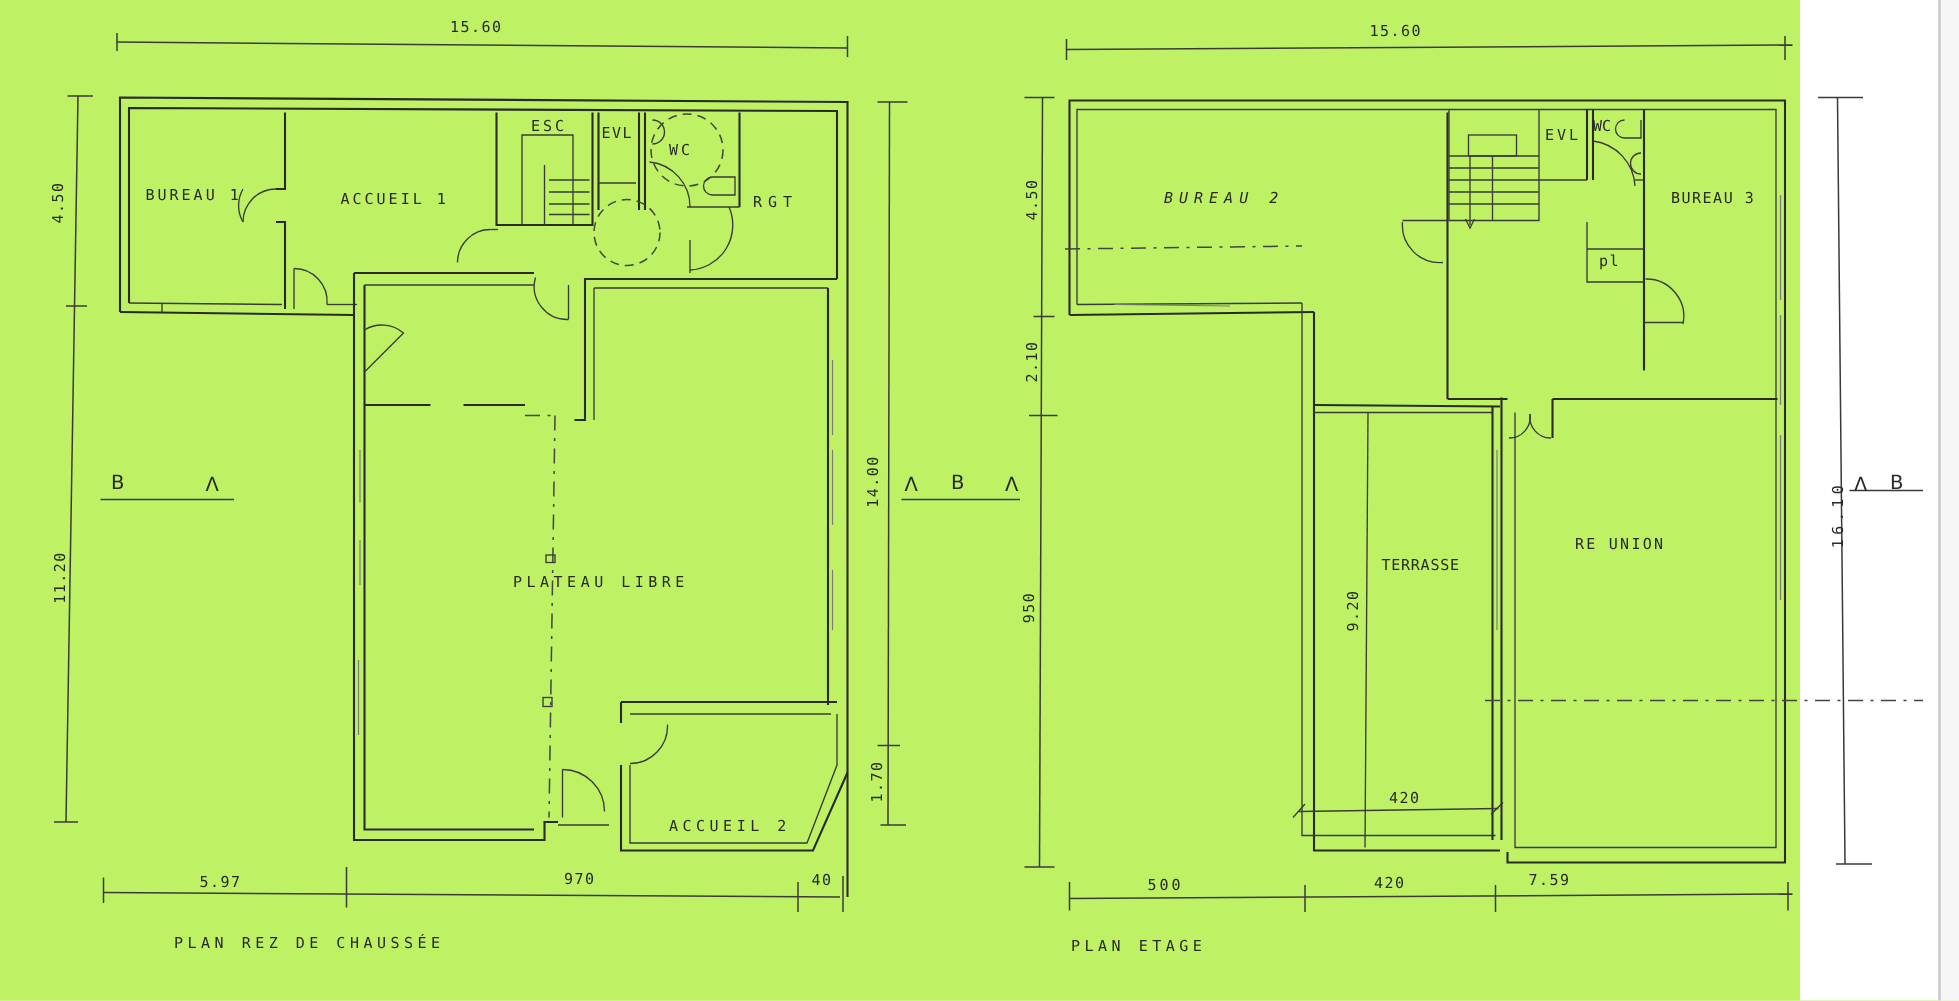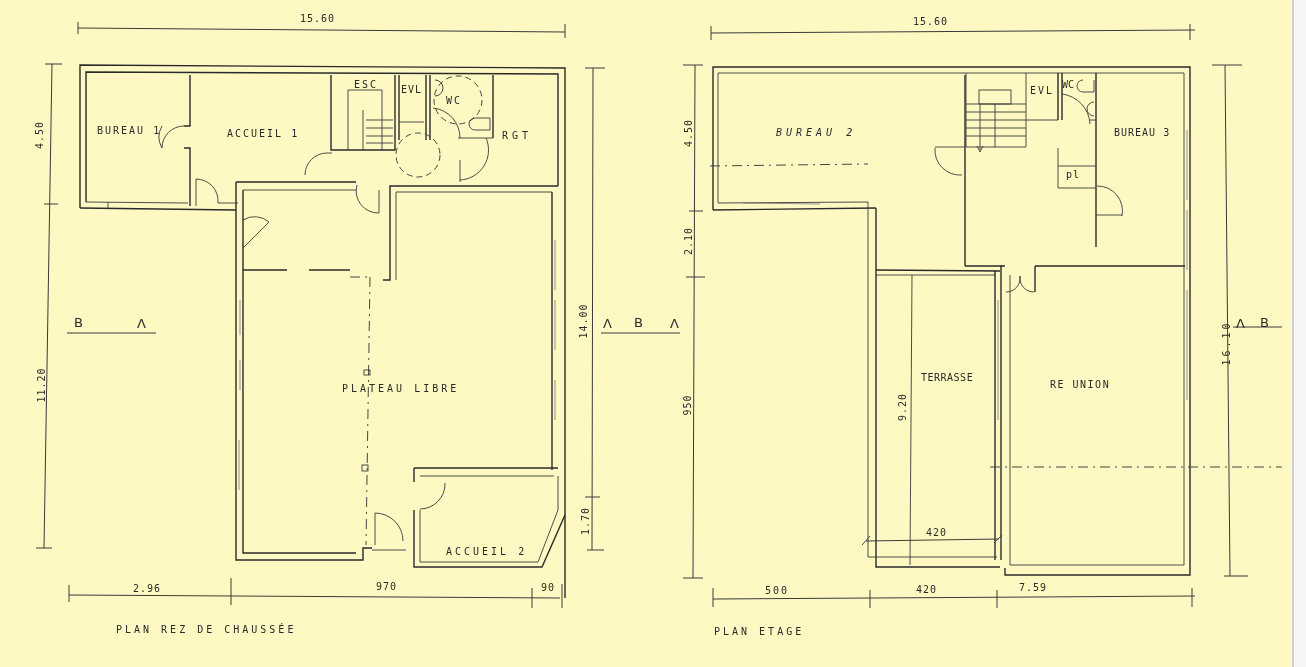--- a/index.html
+++ b/index.html
@@ -2,21 +2,21 @@
 <html><head>
 <meta charset="utf-8">
 <style>
   html, body { margin: 0; padding: 0; }
   body {
     width: 1306px; height: 667px; overflow: hidden;
     background: #ffffff;
     font-family: "DejaVu Sans", sans-serif;
     position: relative;
   }
-  #sheet { position: absolute; left: 0; top: 0; width: 1292px; height: 667px; background: #fef9c3; text-align: center; }
+  #sheet { position: absolute; left: 0; top: 0; width: 1200px; height: 667px; background: #bef264; text-align: center; }
   #scroll-strip {
     position: absolute; left: 1292px; top: 0; width: 14px; height: 667px;
     background: #f6f6f6; border-left: 2px solid #cfcfcf; box-sizing: border-box;
   }
   svg { position: absolute; left: 0; top: 0; }
   .wall { fill: none; stroke: #2a2a2a; stroke-width: 1.4; }
   .thin { fill: none; stroke: #3a3a3a; stroke-width: 0.9; }
   .dim { fill: none; stroke: #3a3a3a; stroke-width: 1; }
   .dash { fill: none; stroke: #444; stroke-width: 1; stroke-dasharray: 10 5 2 5; }
   .dashc { fill: none; stroke: #444; stroke-width: 1; stroke-dasharray: 6 4; }
@@ -230,23 +230,23 @@
     <line class="dim" x1="997" y1="590" x2="997" y2="608"></line>
     <line class="dim" x1="1192" y1="588" x2="1192" y2="607"></line>
   </g>
 </svg>
 
 <div class="dimtxt" style="left:300px;top:14px;">15.60</div>
 <div class="dimtxt vert" style="left:26px;top:130px;">4.50</div>
 <div class="dimtxt vert" style="left:24px;top:380px;">11.20</div>
 <div class="dimtxt vert" style="left:566px;top:316px;">14.00</div>
 <div class="dimtxt vert" style="left:572px;top:516px;">1.70</div>
-<div class="dimtxt" style="left:133px;top:584px;">2.96</div>
+<div class="dimtxt" style="left:133px;top:584px;">5.97</div>
 <div class="dimtxt" style="left:376px;top:582px;">970</div>
-<div class="dimtxt" style="left:541px;top:583px;">90</div>
+<div class="dimtxt" style="left:541px;top:583px;">40</div>
 
 <div class="lbl" style="left:97px;top:126px;">BUREAU 1</div>
 <div class="lbl" style="left:227px;top:129px;">ACCUEIL 1</div>
 <div class="lbl" style="left:354px;top:80px;">ESC</div>
 <div class="lbl" style="left:401px;top:85px;letter-spacing:1px;">EVL</div>
 <div class="lbl" style="left:446px;top:96px;">WC</div>
 <div class="lbl" style="left:502px;top:131px;letter-spacing:4px;">RGT</div>
 <div class="lbl" style="left:342px;top:384px;letter-spacing:3px;">PLATEAU LIBRE</div>
 <div class="lbl" style="left:446px;top:523px;letter-spacing:3px;margin-top:24px;">ACCUEIL 2</div>
 
@@ -268,21 +268,21 @@
 <div class="dimtxt" style="left:765px;top:586px;letter-spacing:2px;">500</div>
 <div class="dimtxt" style="left:916px;top:585px;">420</div>
 <div class="dimtxt" style="left:1019px;top:583px;">7.59</div>
 
 <div class="lbl" style="left:776px;top:128px;letter-spacing:4px;font-style:italic;">BUREAU 2</div>
 <div class="lbl" style="left:1030px;top:86px;letter-spacing:2px;">EVL</div>
 <div class="lbl" style="left:1062px;top:80px;letter-spacing:0px;">WC</div>
 <div class="lbl" style="left:1114px;top:128px;letter-spacing:1px;">BUREAU 3</div>
 <div class="lbl" style="left:1066px;top:170px;letter-spacing:1px;">pl</div>
 <div class="lbl" style="left:921px;top:373px;letter-spacing:0.5px;">TERRASSE</div>
-<div class="lbl" style="left:1050px;top:380px;letter-spacing:1.5px;">RE UNION</div>
+<div class="lbl" style="left:1050px;top:359px;letter-spacing:1.5px;">RE UNION</div>
 
 <div class="sec" style="left:1236px;top:316px;">Λ</div>
 <div class="sec" style="left:1260px;top:315px;">B</div>
 
 <div class="title" style="left:714px;top:626px;">PLAN ETAGE</div>
 </div>
 
 <div id="scroll-strip"></div>
 
 </body></html>

